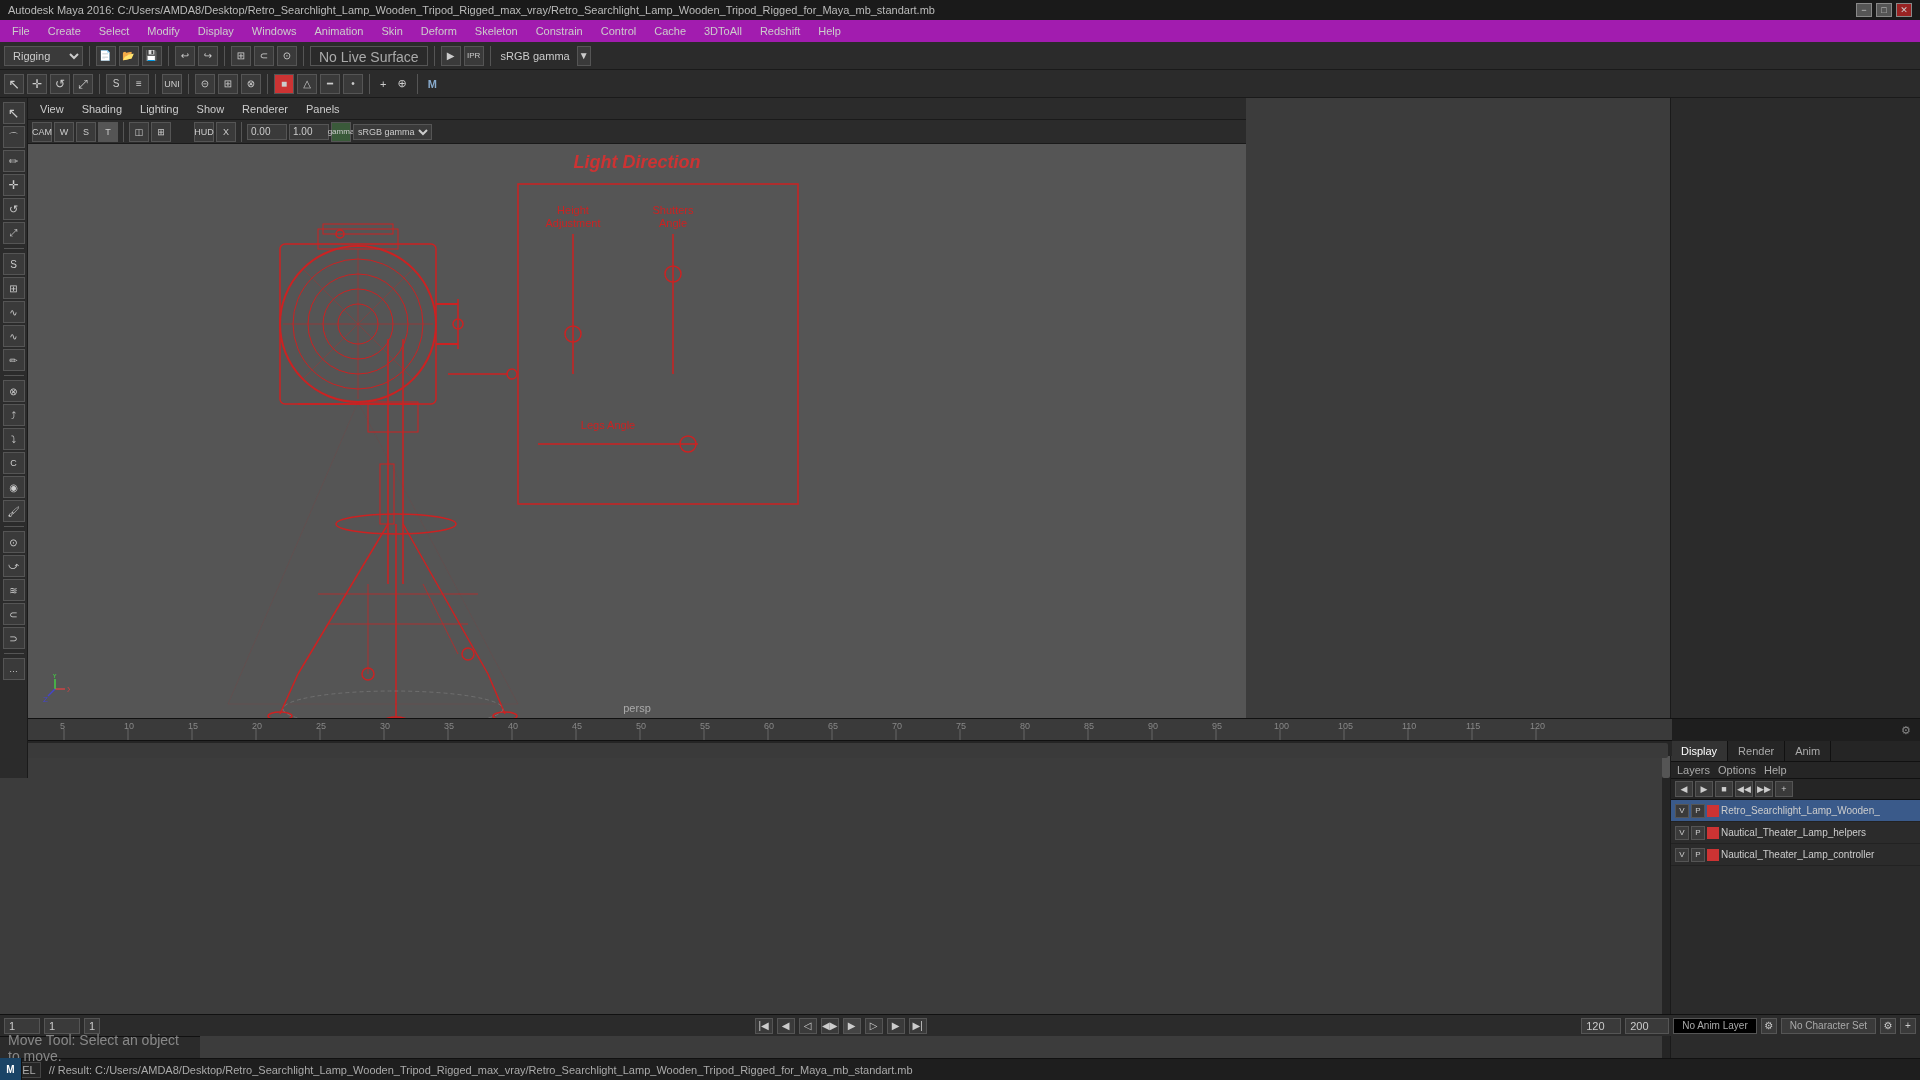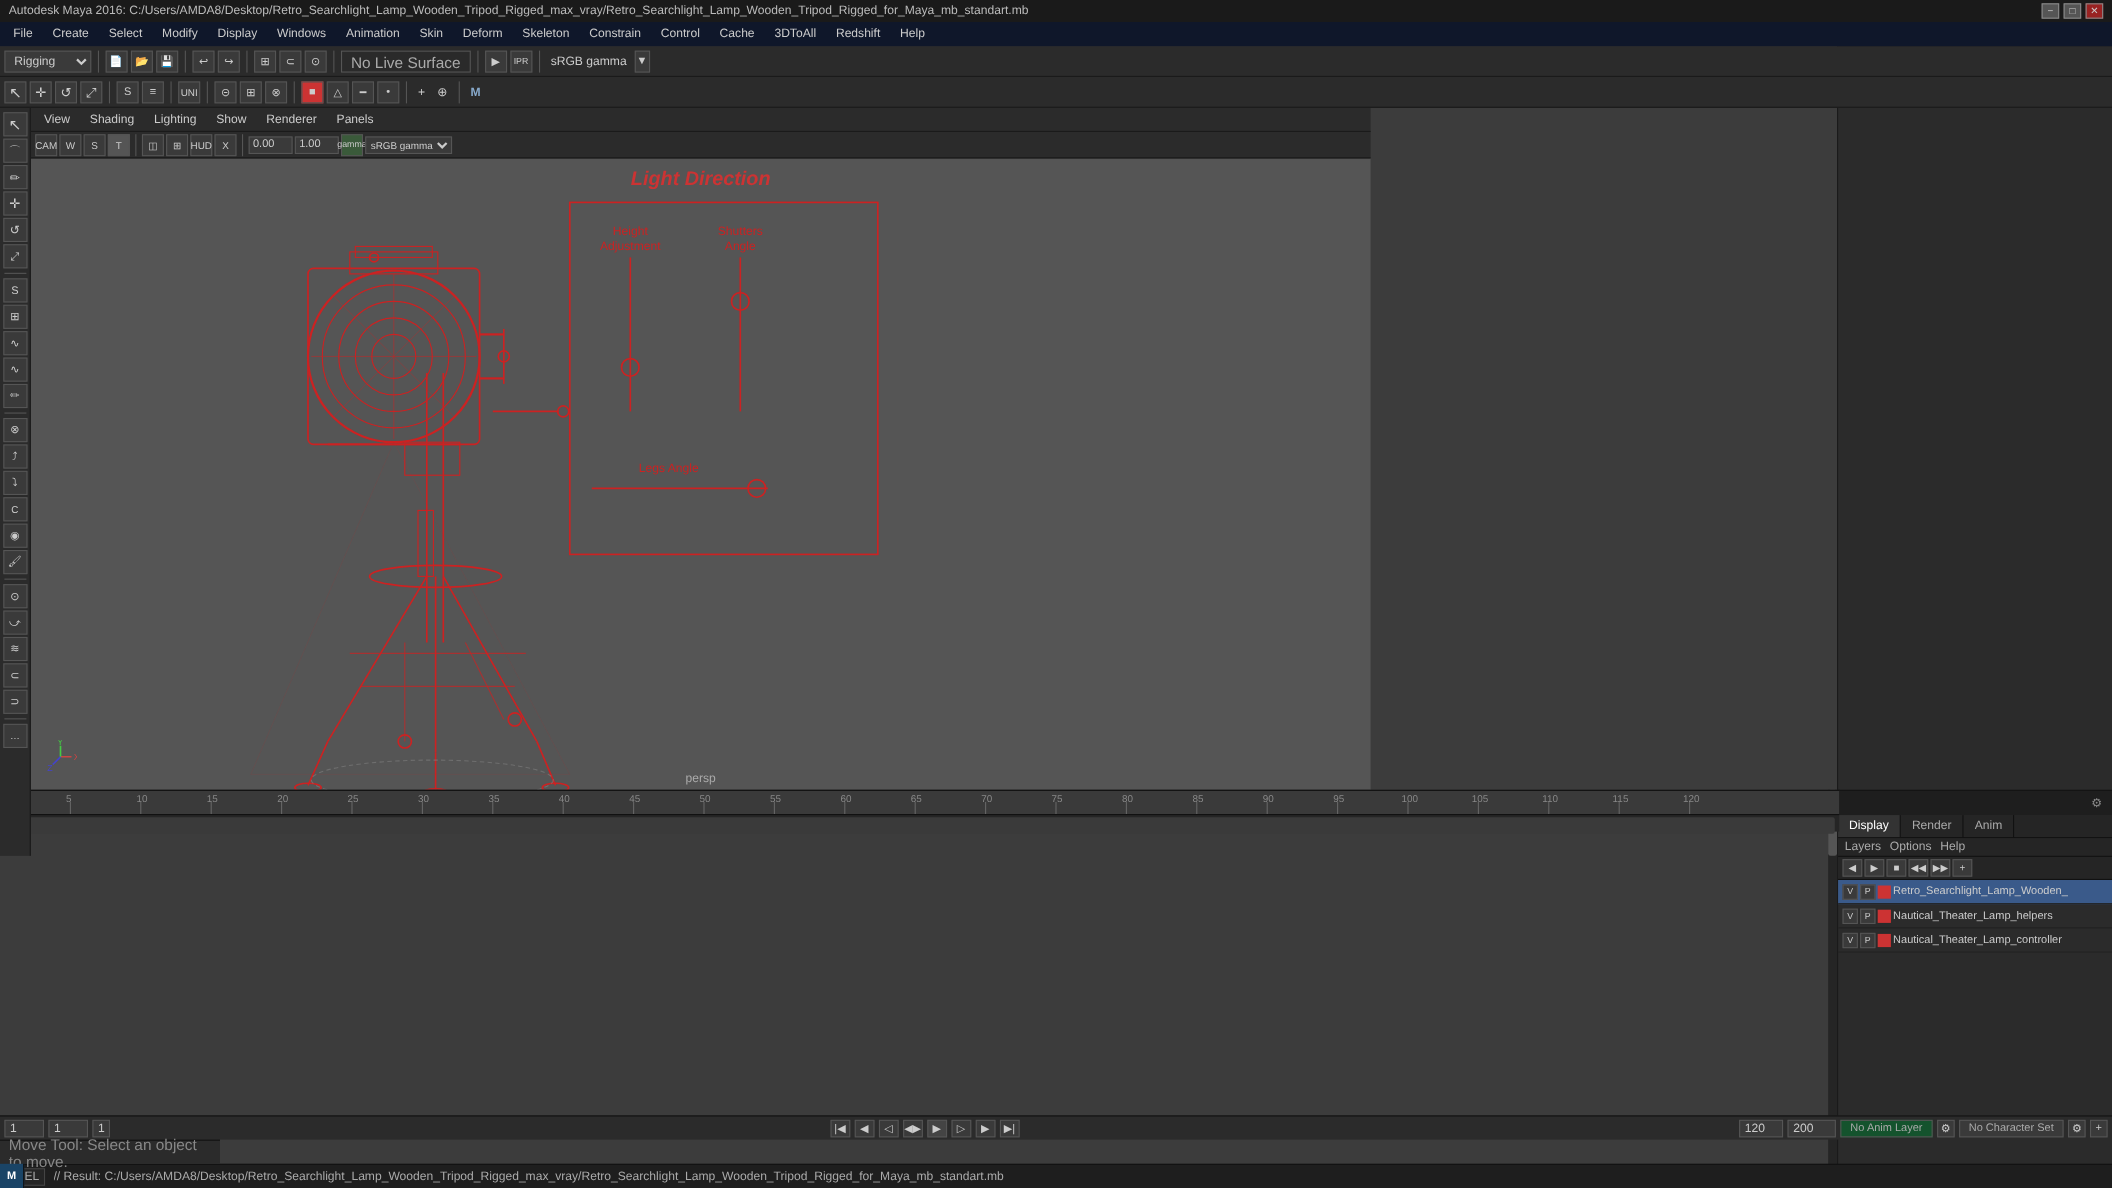--- a/index.html
+++ b/index.html
@@ -51,21 +51,21 @@
       cursor: pointer;
     }
 
     
     #menubar {
       position: absolute;
       top: 20px;
       left: 0;
       width: 100%;
       height: 22px;
-      background: #0f172a;
+      background: #a21caf;
       display: flex;
       align-items: center;
       padding: 0 4px;
       gap: 2px;
       z-index: 99;
     }
     .menu-item {
       padding: 2px 8px;
       font-size: 11px;
       color: #ccc;
@@ -657,21 +657,21 @@
 </div>
 
 <div id="viewport-toolbar">
   <div class="tb-btn" style="font-size:9px;">CAM</div>
   <div class="tb-btn" style="font-size:9px;">W</div>
   <div class="tb-btn" style="font-size:9px;">S</div>
   <div class="tb-btn" style="background:#555;font-size:9px;">T</div>
   <div class="tb-separator"></div>
   <div class="tb-btn" style="font-size:9px;">◫</div>
   <div class="tb-btn" style="font-size:9px;">⊞</div>
-  <div class="tb-btn" style="font-size:9px;">HUD</div>
+  <div class="tb-btn" style="font-size:9px;margin-left:21px;">HUD</div>
   <div class="tb-btn" style="font-size:9px;">X</div>
   <div class="tb-separator"></div>
   <input type="text" value="0.00" style="width: 40px; height: 16px; background: rgb(58, 58, 58); border: 1px solid rgb(85, 85, 85); color: rgb(204, 204, 204); font-size: 10px; padding: 1px 3px;">
   <input type="text" value="1.00" style="width: 40px; height: 16px; background: rgb(58, 58, 58); border: 1px solid rgb(85, 85, 85); color: rgb(204, 204, 204); font-size: 10px; padding: 1px 3px;">
   <div class="tb-btn" style="font-size:8px;background:#3a5a3a;">gamma</div>
   <select style="height:16px;background:#3a3a3a;border:1px solid #555;color:#ccc;font-size:9px;">
     <option>sRGB gamma</option>
   </select>
 </div>
 
@@ -927,21 +927,21 @@
   <div class="play-btn" title="Play Forward" style="background:#444;">▶</div>
   <div class="play-btn" title="Next Key">▷</div>
   <div class="play-btn" title="Step Forward">▶</div>
   <div class="play-btn" title="Skip to End">▶|</div>
 
   <div style="flex:1;"></div>
 
   <input type="text" value="120" class="time-field" style="width: 40px;">
   <input type="text" value="200" class="time-field" style="width: 44px;">
 
-  <div style="background:#14532d;border:1px solid #555;color:#aaa;font-size:10px;padding:1px 8px;height:16px;display:flex;align-items:center;">
+  <div style="background:#000000;border:1px solid #555;color:#aaa;font-size:10px;padding:1px 8px;height:16px;display:flex;align-items:center;">
     <span>No Anim Layer</span>
   </div>
 
   <div class="play-btn" style="width:16px;">⚙</div>
 
   <div style="background:#3a3a3a;border:1px solid #555;color:#aaa;font-size:10px;padding:1px 8px;height:16px;display:flex;align-items:center;">
     <span>No Character Set</span>
   </div>
 
   <div class="play-btn" style="width:16px;">⚙</div>

